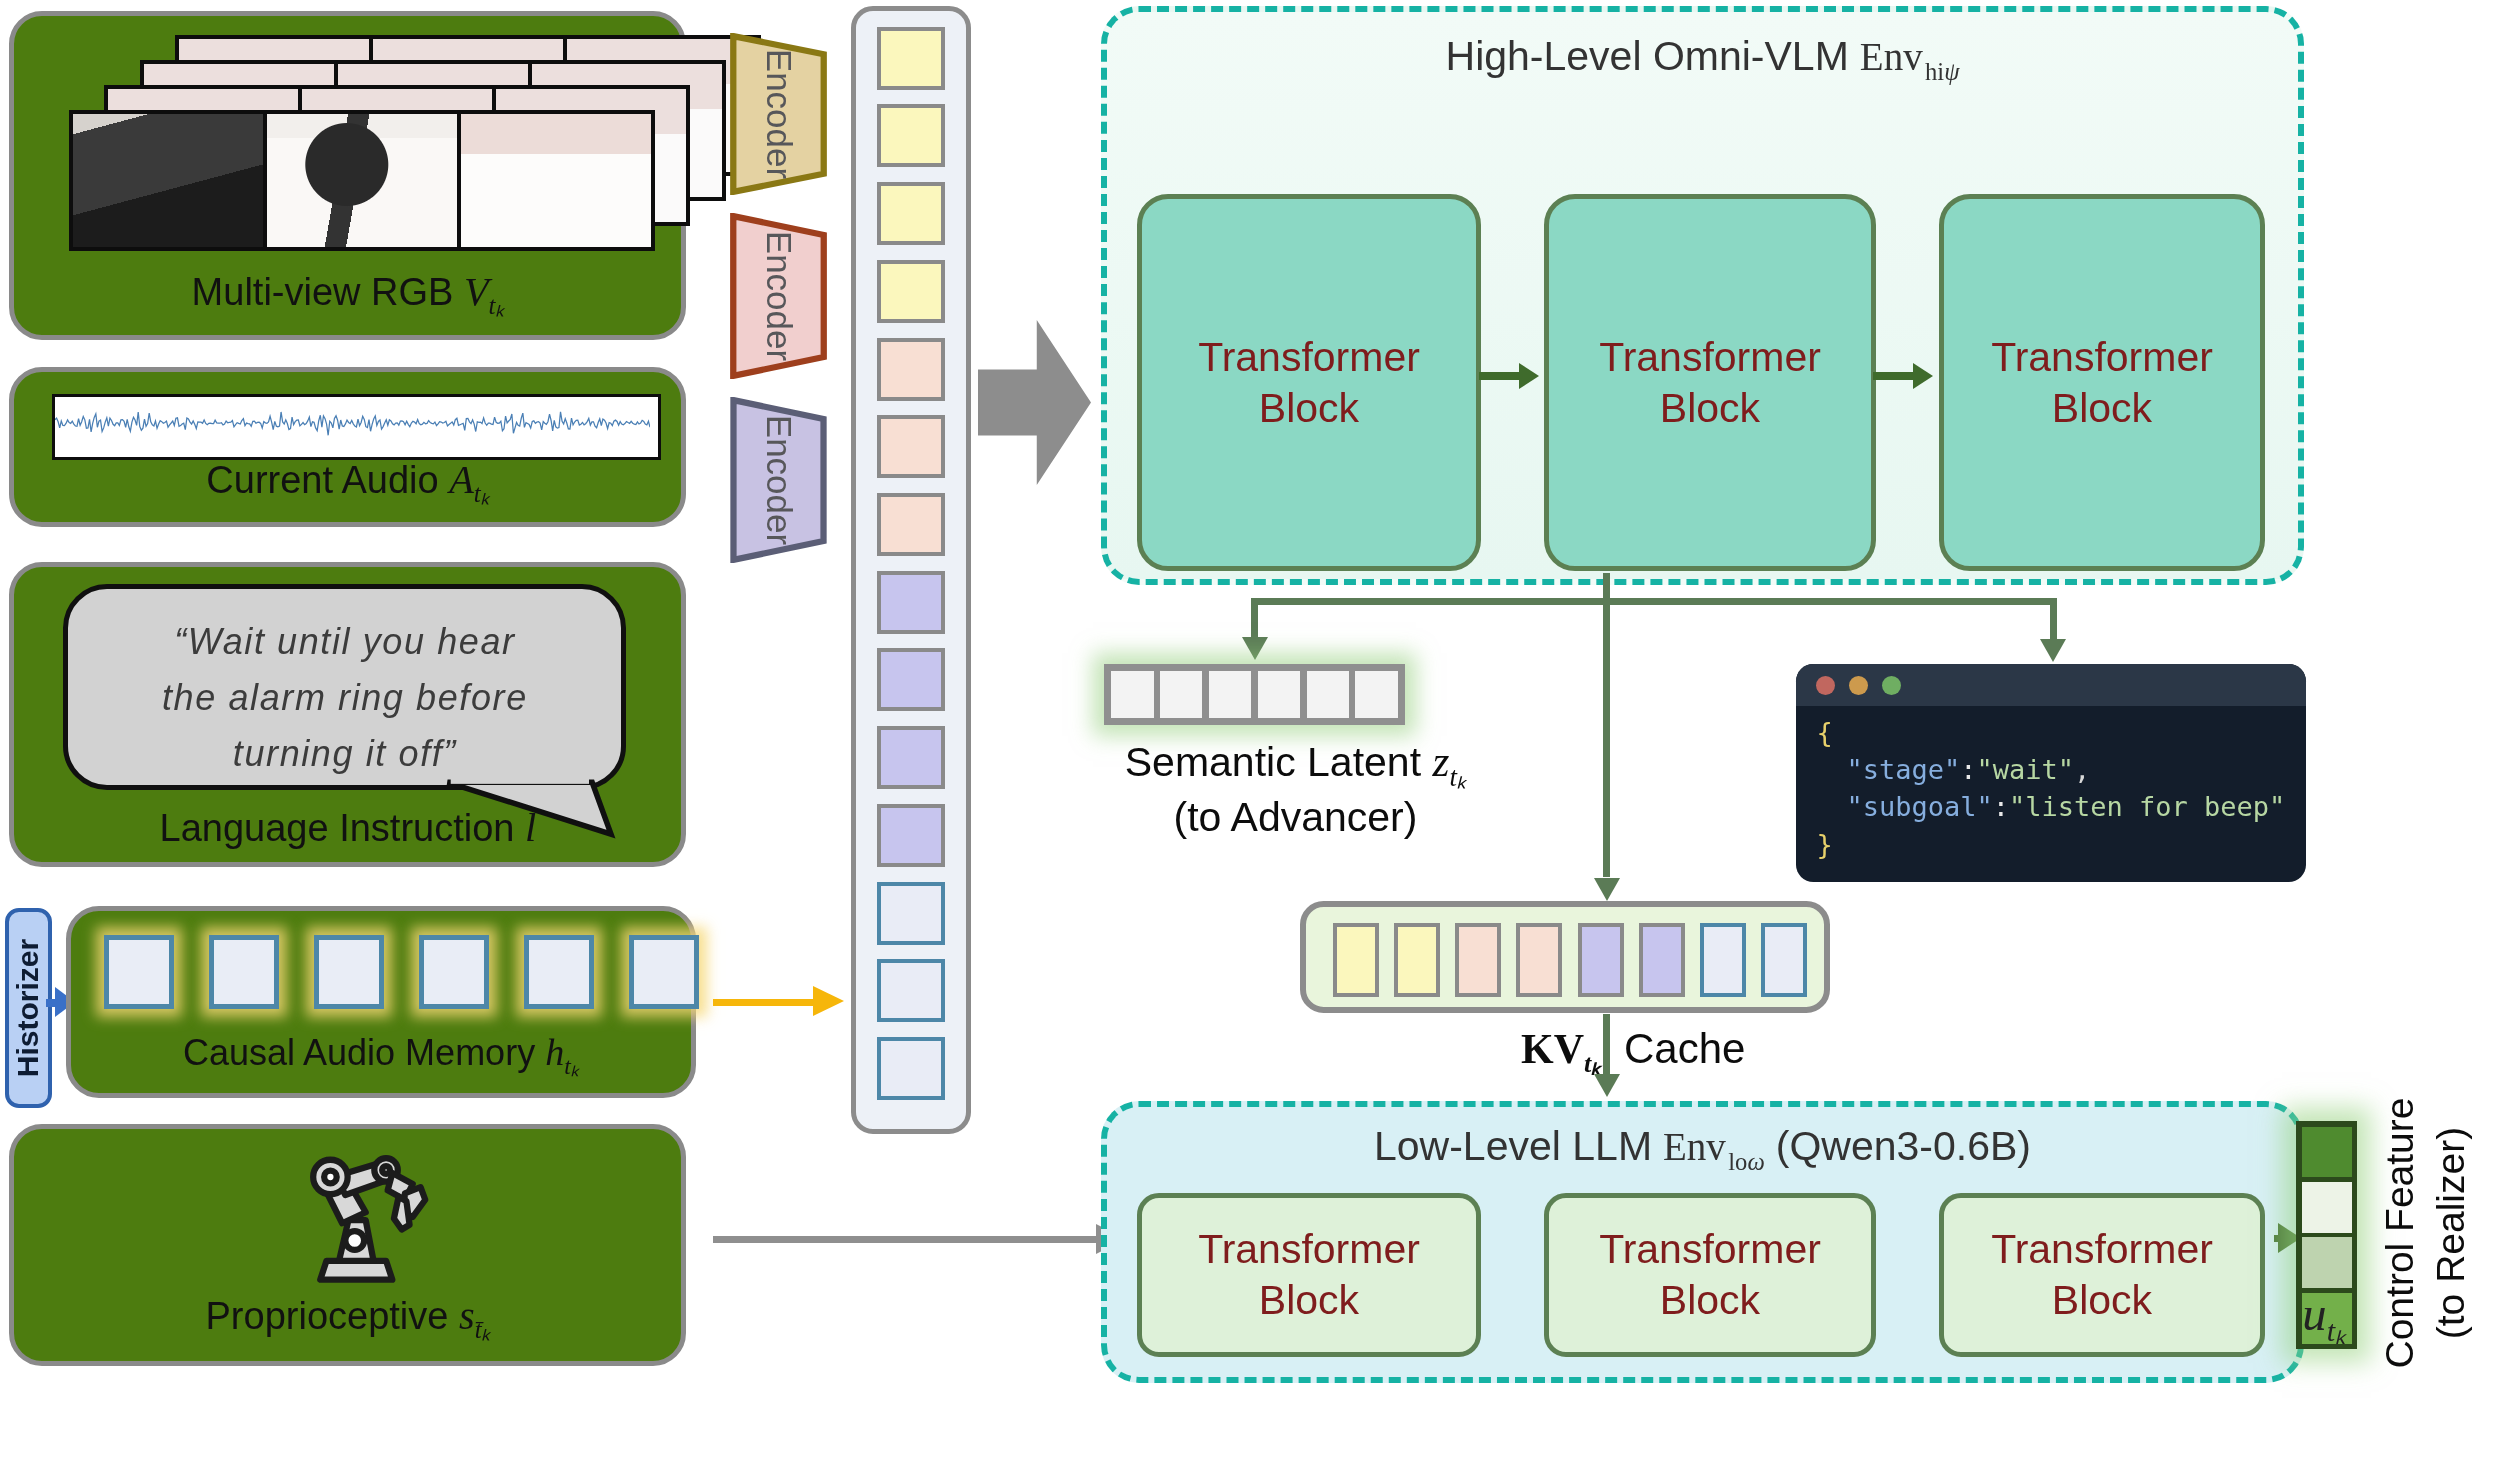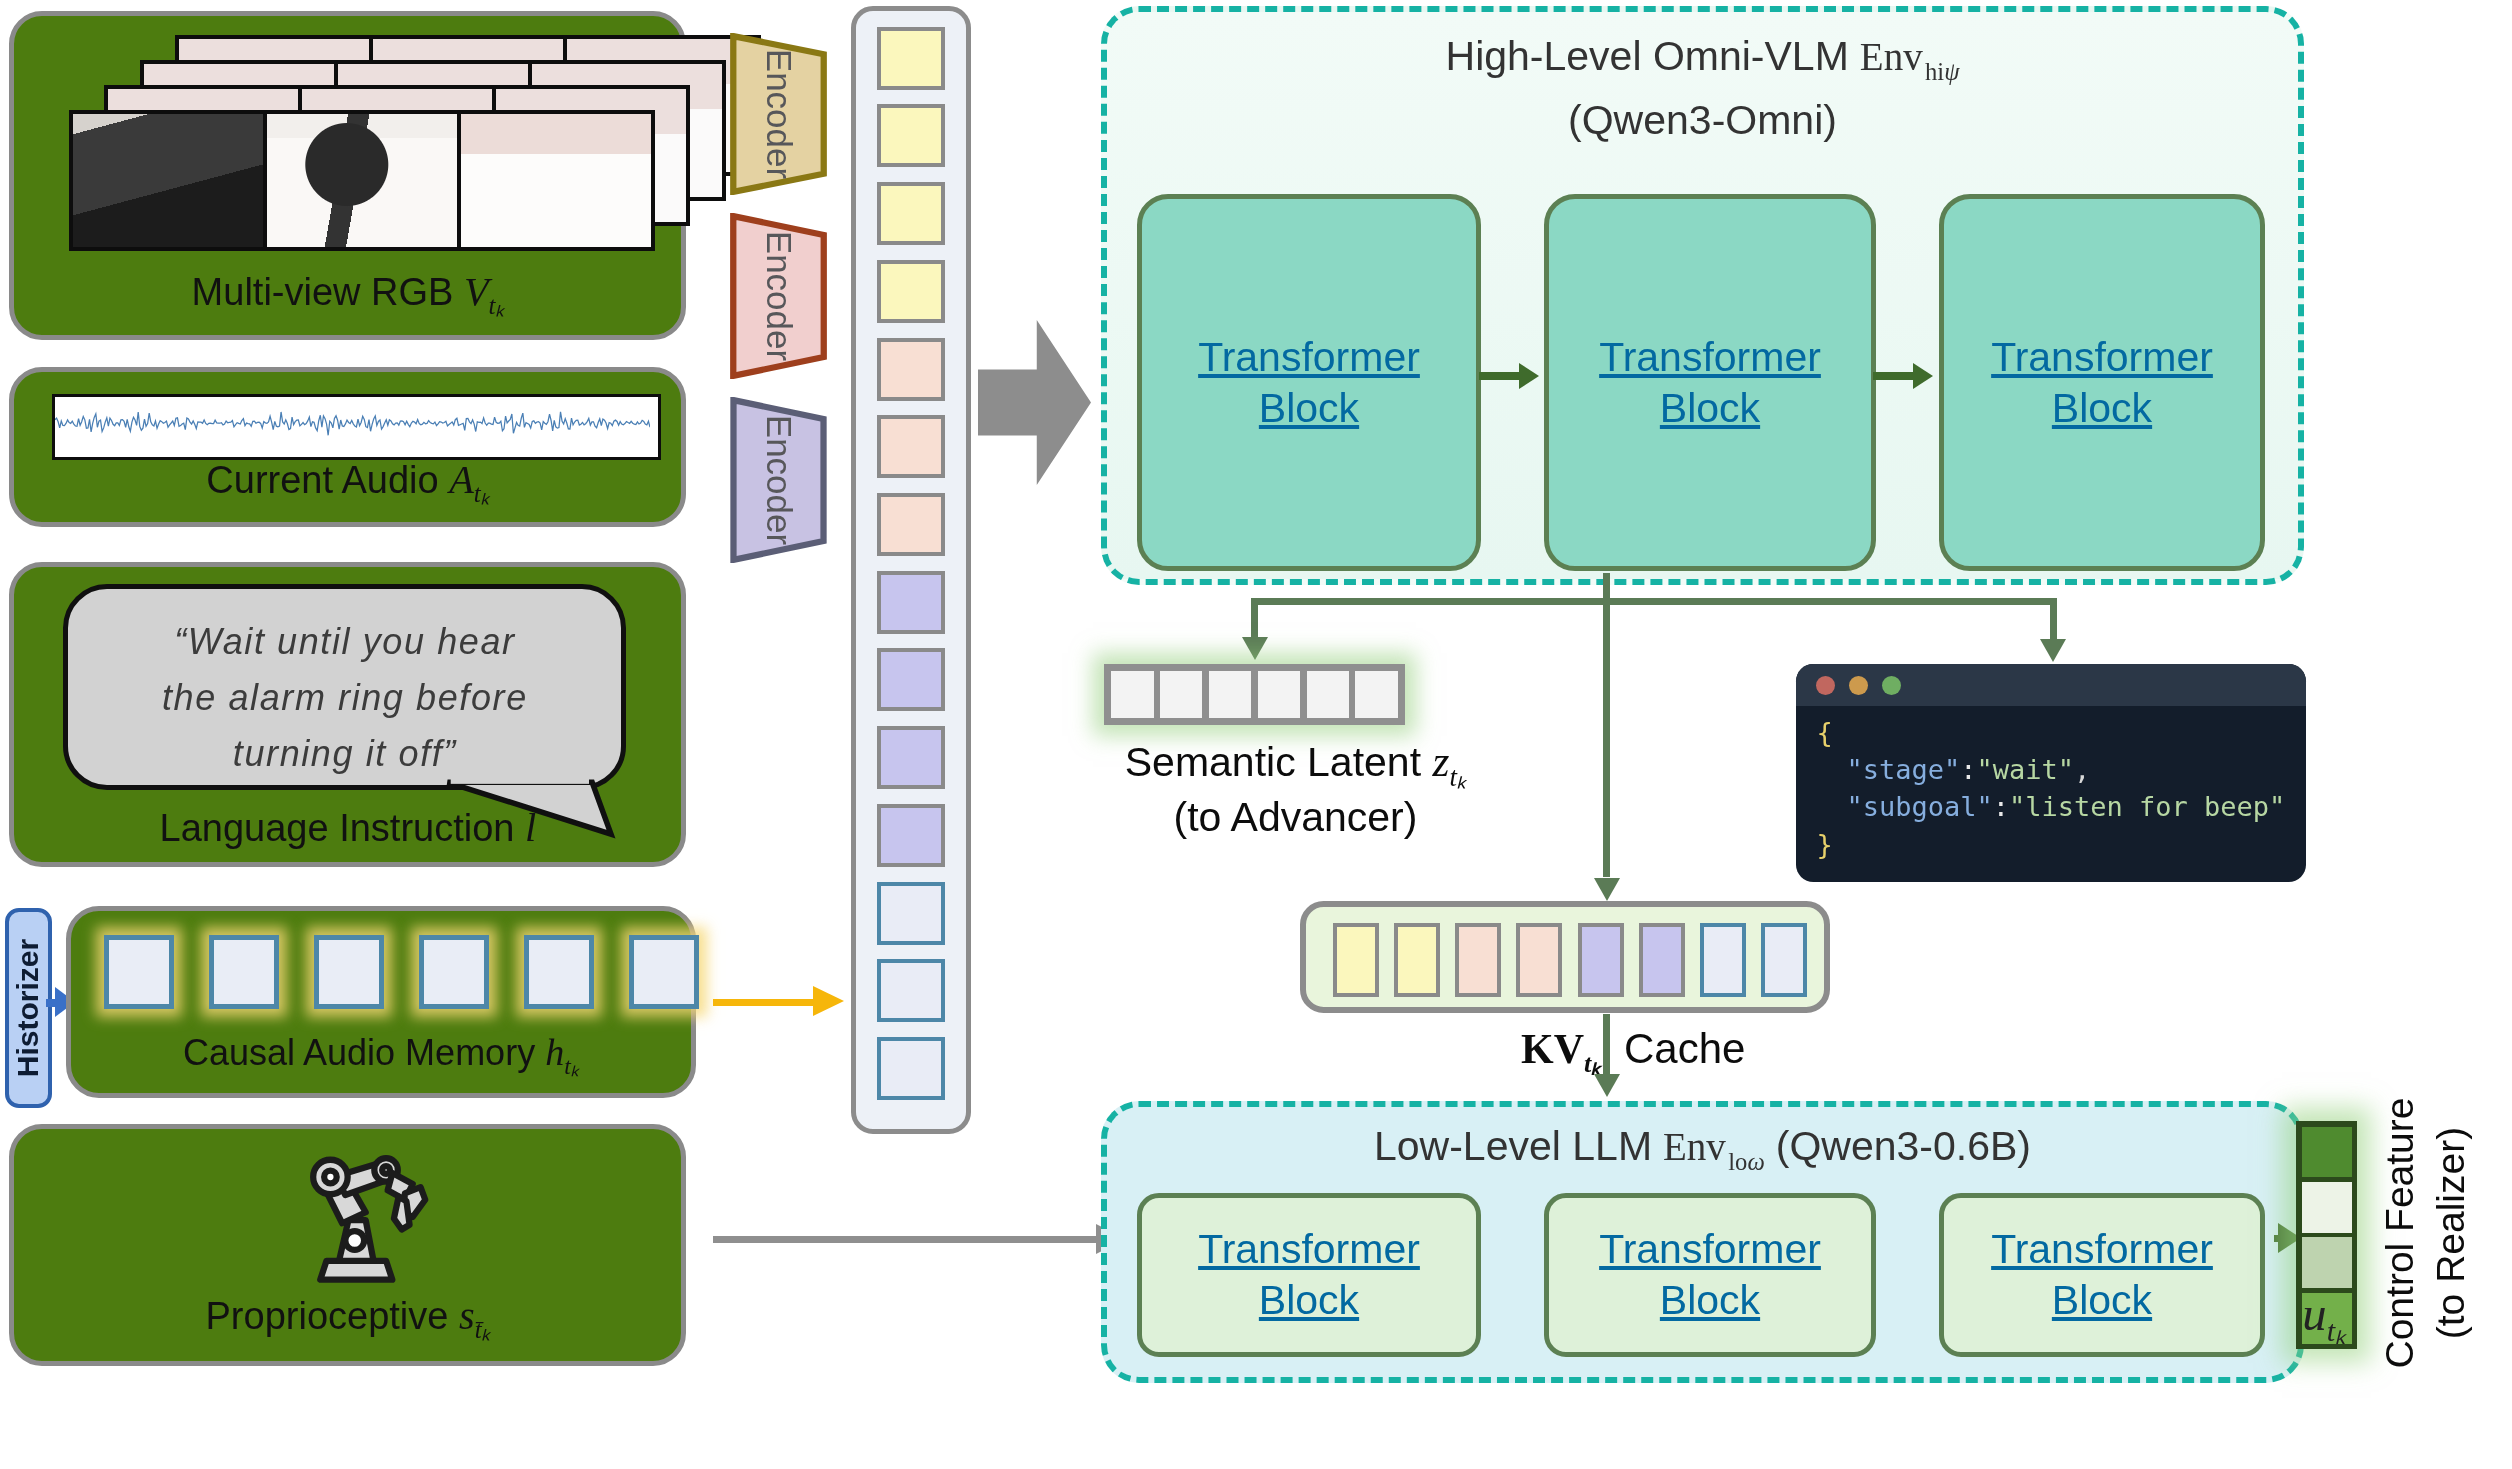--- a/index.html
+++ b/index.html
@@ -55,21 +55,21 @@
   .tri-d{position:absolute;width:0;height:0;border-left:13.3px solid transparent;border-right:13.3px solid transparent;}
   .green{background:#5b7b56;}
   .tri-green-d{border-top:23.6px solid #5b7b56;}
   
   .dashedbox{position:absolute;left:1101px;width:1176px;border:6.3px dashed #16b2a4;border-radius:38px;padding-left:15px;}
   .hl{top:6.3px;height:567px;background:linear-gradient(#f2fbf7,#e7f7f1);}
   .ll{top:1101px;height:270px;background:#d8f0f5;}
   .boxtitle{position:absolute;left:0;right:0;display:flex;justify-content:center;align-items:baseline;gap:11px;
             font-size:41px;color:#333;}
   .tblock{position:absolute;border:5.5px solid #5c8053;border-radius:31px;display:flex;align-items:center;justify-content:center;
-          font-size:41px;color:#0369a1;text-align:center;text-decoration:underline;}
+          font-size:41px;color:#7f1d1d;text-align:center;}
   .tblock .wrap{width:251px;line-height:1.25;}
   .tblock.high{top:182px;height:367px;background:#8bd8c4;}
   .tblock.low{height:154px;background:#def1d9;border-radius:22px;}
   .blkarrow{position:absolute;top:360px;width:41px;height:7.9px;background:#3f6b2c;}
   .blkarrow:after{content:"";position:absolute;right:-19px;top:-9.4px;border-top:13.3px solid transparent;
                   border-bottom:13.3px solid transparent;border-left:20.4px solid #3f6b2c;}
   
   .semrow{position:absolute;left:1104px;top:664px;width:287px;height:47px;background:#8f8f8f;padding:7px;
           display:flex;gap:6.3px;box-shadow:0 0 20.4px 11px rgba(148,205,124,.55);}
   .semcell{flex:1;background:#f3f3f3;}
@@ -250,23 +250,20 @@
   <div class="bigarrow"></div>
 
   <div class="dashedbox hl">
     <div class="boxtitle" style="top:20.4px;">
       <span>High-Level Omni-VLM</span>
       <span><span class="serif" style="font-size:39px;">Env</span><span class="stack">
             <span class="st-sup">hi</span>
             <span class="st-sub">ψ</span>
           </span></span>
     </div>
-    <div class="boxtitle" style="top:85px;">
-      <span>(Qwen3-Omni)</span>
-    </div>
     <div class="tblock high" style="left:30px;width:334px;">
       <div class="wrap">Transformer Block</div>
       </div>
     <div class="tblock high" style="left:437px;width:322px;">
       <div class="wrap">Transformer Block</div>
       </div>
     <div class="tblock high" style="left:832px;width:316px;">
       <div class="wrap">Transformer Block</div>
       </div>
     <div class="blkarrow" style="left:372px;"></div>

